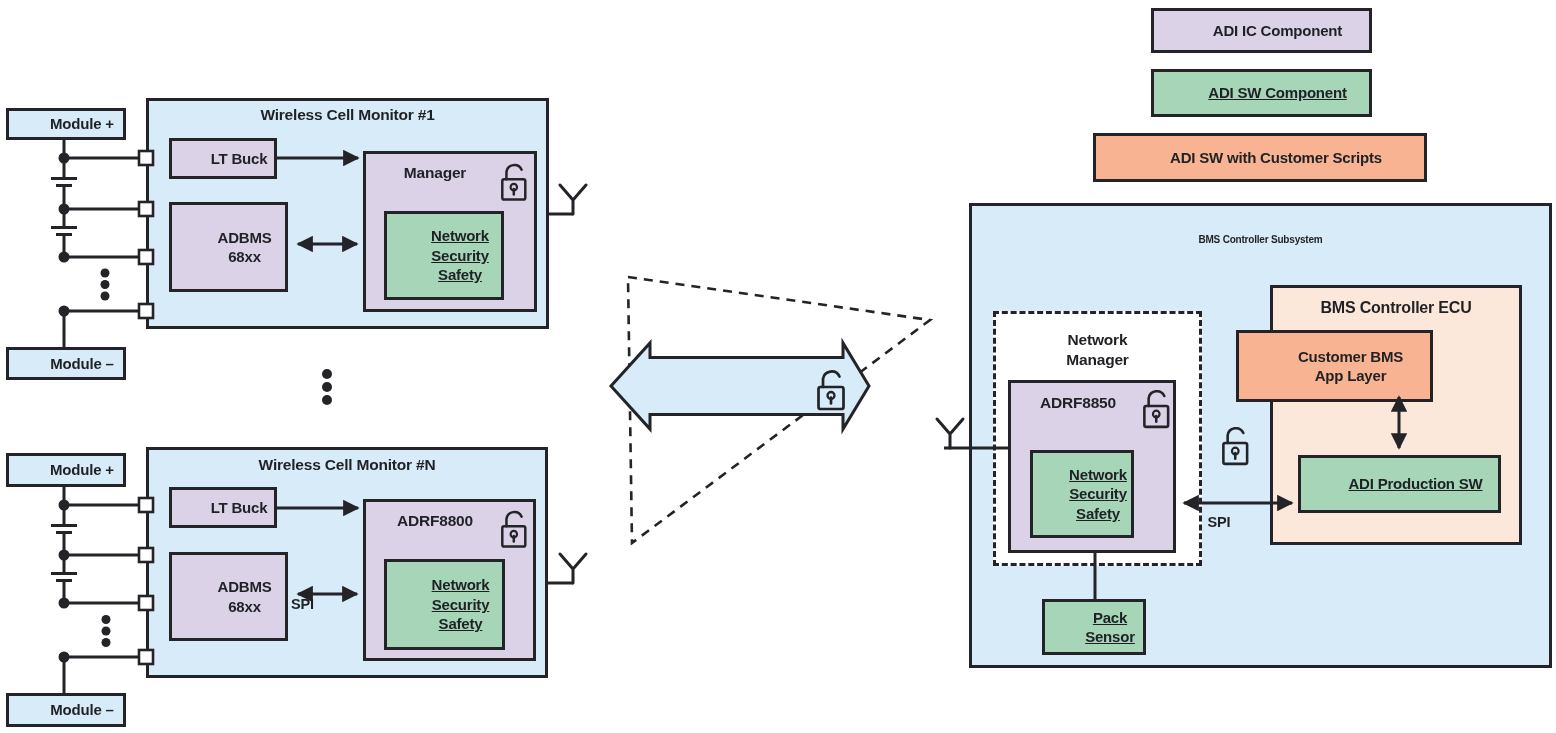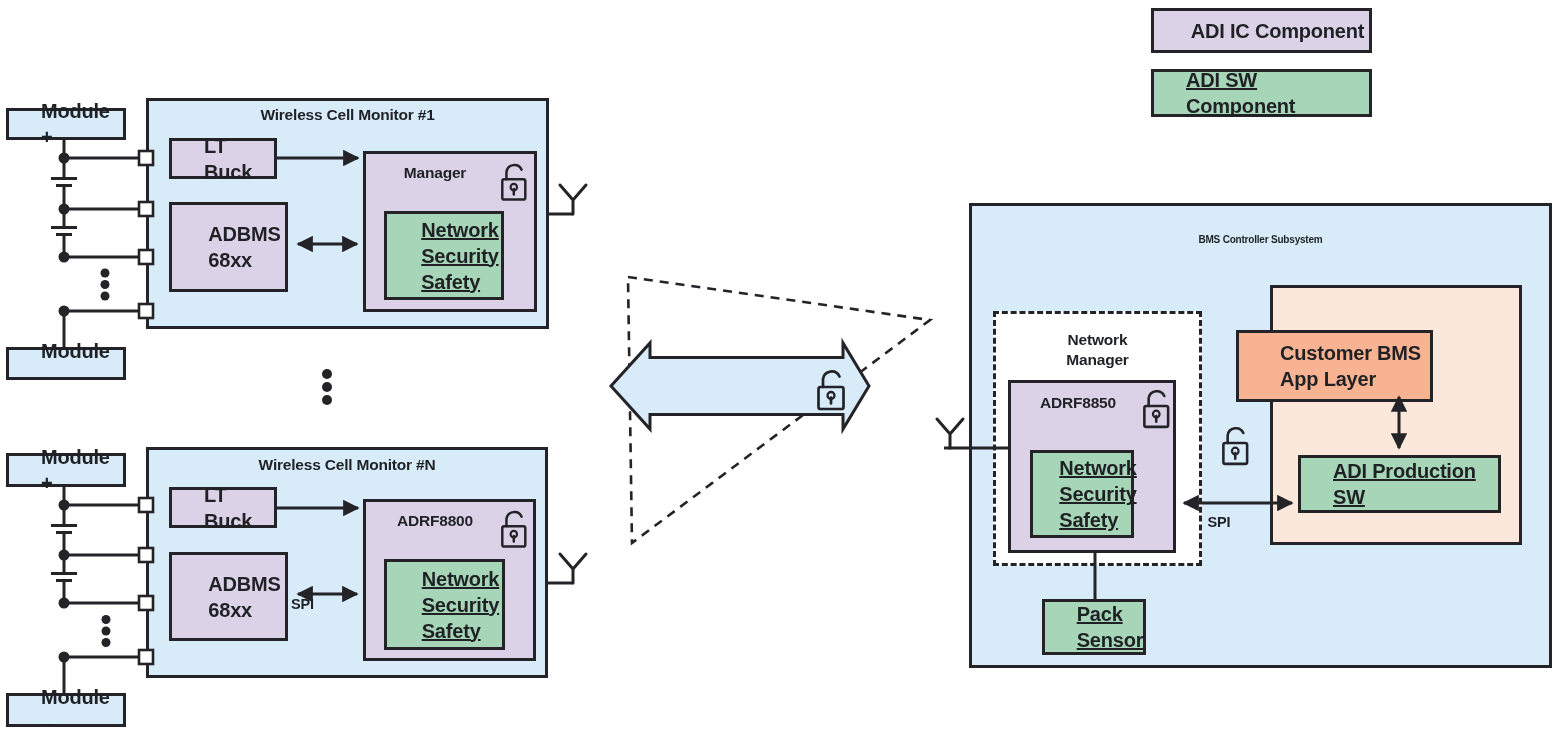--- a/index.html
+++ b/index.html
@@ -3,22 +3,22 @@
 <meta charset="utf-8">
 <style>
   html,body{margin:0;padding:0;background:#ffffff;}
   #stage{
     position:relative;width:1556px;height:733px;background:#ffffff;
     font-family:"Liberation Sans",sans-serif;font-weight:700;color:#1f2125;
     overflow:hidden;letter-spacing:-0.2px;
   }
   .box{
     position:absolute;box-sizing:border-box;border:3px solid var(--outline,#232328);
-    display:flex;align-items:center;justify-content:center;
-    white-space:pre-line;font-size:20px;line-height:1.3;padding-left:32px;
+    display:flex;align-items:center;justify-content:center;text-align:center;
+    white-space:pre-line;font-size:15px;line-height:1.3;padding-left:32px;
   }
   .cont{display:block;}
   .blue{background:var(--blue,#d7ebf8);}
   .purple{background:var(--purple,#dbd2e8);}
   .green{background:var(--green,#a6d5b8);text-decoration:underline;}
   .peach{background:var(--peach,#f8b392);}
   .peachlight{background:var(--peachlight,#fce8db);}
   .nmbox{
     position:absolute;box-sizing:border-box;background:#ffffff;
     border:3px dashed var(--outline,#232328);
@@ -77,26 +77,28 @@
   <div class="box green" style="left:1030px;top:450px;width:104px;height:88px">Network
 Security
 Safety</div>
 
   <div class="cap small" style="left:1199px;top:475px;width:40px">SPI</div>
 
   <div class="box green" style="left:1042px;top:599px;width:104px;height:56px">Pack
 Sensor</div>
 
   <div class="box peachlight cont" style="left:1270px;top:285px;width:252px;height:260px"></div>
+  <div class="cap" style="left:1270px;top:298px;width:252px;font-size:16px">BMS Controller ECU</div>
   <div class="box peach" style="left:1236px;top:330px;width:197px;height:72px">Customer BMS
 App Layer</div>
   <div class="box green" style="left:1298px;top:455px;width:203px;height:58px">ADI Production SW</div>
 
   <div class="box purple" style="left:1151px;top:8px;width:221px;height:45px">ADI IC Component</div>
   <div class="box green" style="left:1151px;top:69px;width:221px;height:48px">ADI SW Component</div>
+  <div class="box peach" style="left:1093px;top:133px;width:334px;height:49px">ADI SW with Customer Scripts</div>
 
   <svg id="wires" width="1556" height="733" viewBox="0 0 1556 733">
     <defs>
       <marker id="ah" viewBox="0 0 10 10" refX="9" refY="5" markerWidth="5.5" markerHeight="5.5" orient="auto-start-reverse">
         <path d="M0,0 L10,5 L0,10 z" fill="#232328"></path>
       </marker>
       <g id="lockg" fill="none" stroke="#232328">
         <path d="M7,21 L7,13 A 8.7,8.7 0 0 1 23.5,10.5" stroke-width="2.7" stroke-linecap="round"></path>
         <rect x="2.5" y="21" width="25" height="22" rx="2" stroke-width="2.7"></rect>
         <circle cx="15" cy="29.5" r="3.5" stroke-width="2.3"></circle>

